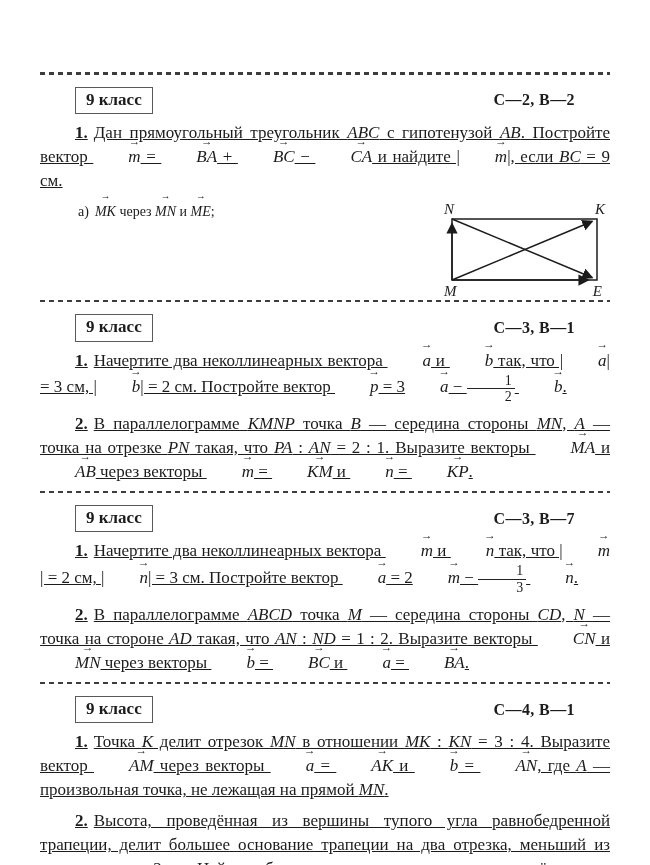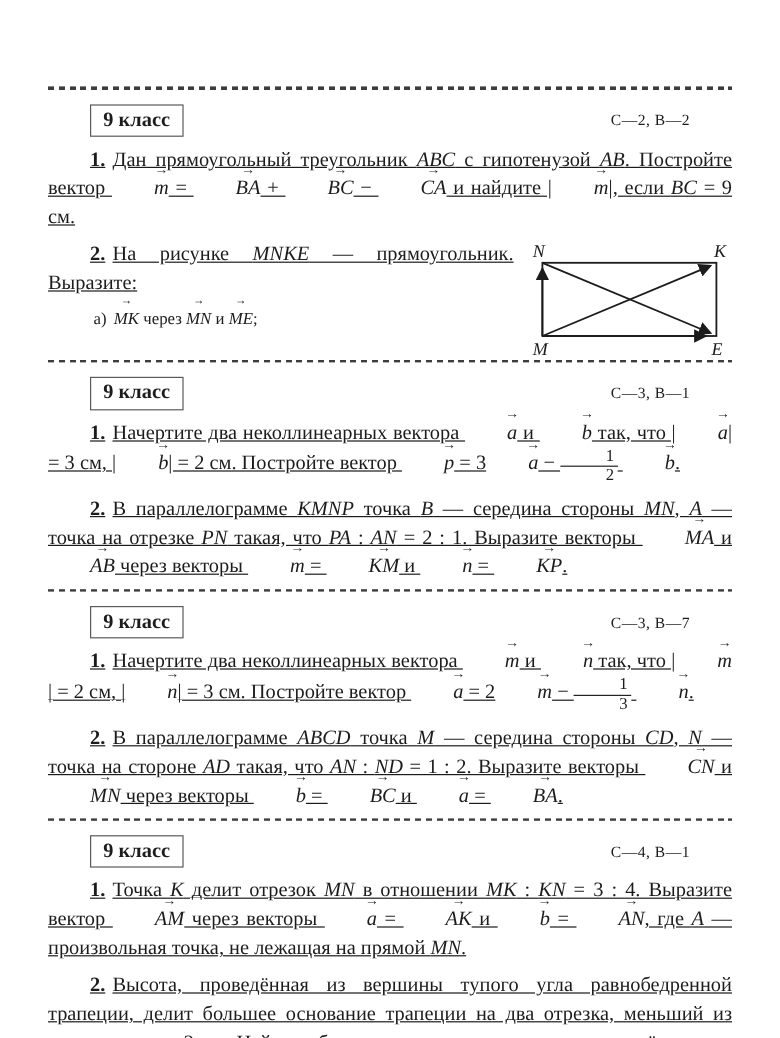--- a/index.html
+++ b/index.html
@@ -15,21 +15,21 @@
     margin:0;
   }
   .shead{
     display:flex;justify-content:space-between;align-items:center;
     padding:0 35px;margin:12px 0 6px;
   }
   .badge{
     display:inline-block;border:1.6px solid #5a5a5a;
     padding:1px 10px 3px;font-weight:bold;font-size:17px;line-height:1.25;
   }
-  .code{font-weight:normal;font-size:13px;letter-spacing:.4px;}
+  .code{font-weight:bold;font-size:16px;letter-spacing:.4px;}
   .prob{
     font-size:17px;line-height:24px;text-align:justify;
     margin:7px 0;text-indent:35px;text-decoration:underline;
   }
   .pnum{margin-right:6px;}
   .sub{
     font-size:14px;line-height:24px;text-align:left;
     margin:7px 0 7px 38px;text-indent:0;
   }
   .sublabel{margin-right:6px;}
@@ -81,21 +81,20 @@
           <line x1="12" y1="78" x2="12" y2="22" stroke="#1c1c1c" stroke-width="1.5" marker-end="url(#arr)"></line>
           <line x1="12" y1="78" x2="148" y2="78" stroke="#1c1c1c" stroke-width="1.5" marker-end="url(#arr)"></line>
           <line x1="12" y1="78" x2="152" y2="19.5" stroke="#1c1c1c" stroke-width="1.5" marker-end="url(#arr)"></line>
           <line x1="12" y1="17" x2="152" y2="75.5" stroke="#1c1c1c" stroke-width="1.5" marker-end="url(#arr)"></line>
           <text x="4" y="12">N</text>
           <text x="165" y="12" text-anchor="end">K</text>
           <text x="4" y="94">M</text>
           <text x="162" y="94" text-anchor="end">E</text>
         </svg>
       </figure>
-      <p class="prob"><b class="pnum">2.</b><span>На рисунке <span class="mi">MNKE</span> — прямоугольник. Выразите:</span></p>
       <p class="sub"><span class="sublabel">а)</span><span><span class="vec">MK</span> через <span class="vec">MN</span> и <span class="vec">ME</span>;</span></p>
     </div>
   </section>
 
   <div class="dashes"></div>
 
   <section>
     <div class="shead">
       <span class="badge">9 класс</span>
       <span class="code">С—3, В—1</span>

